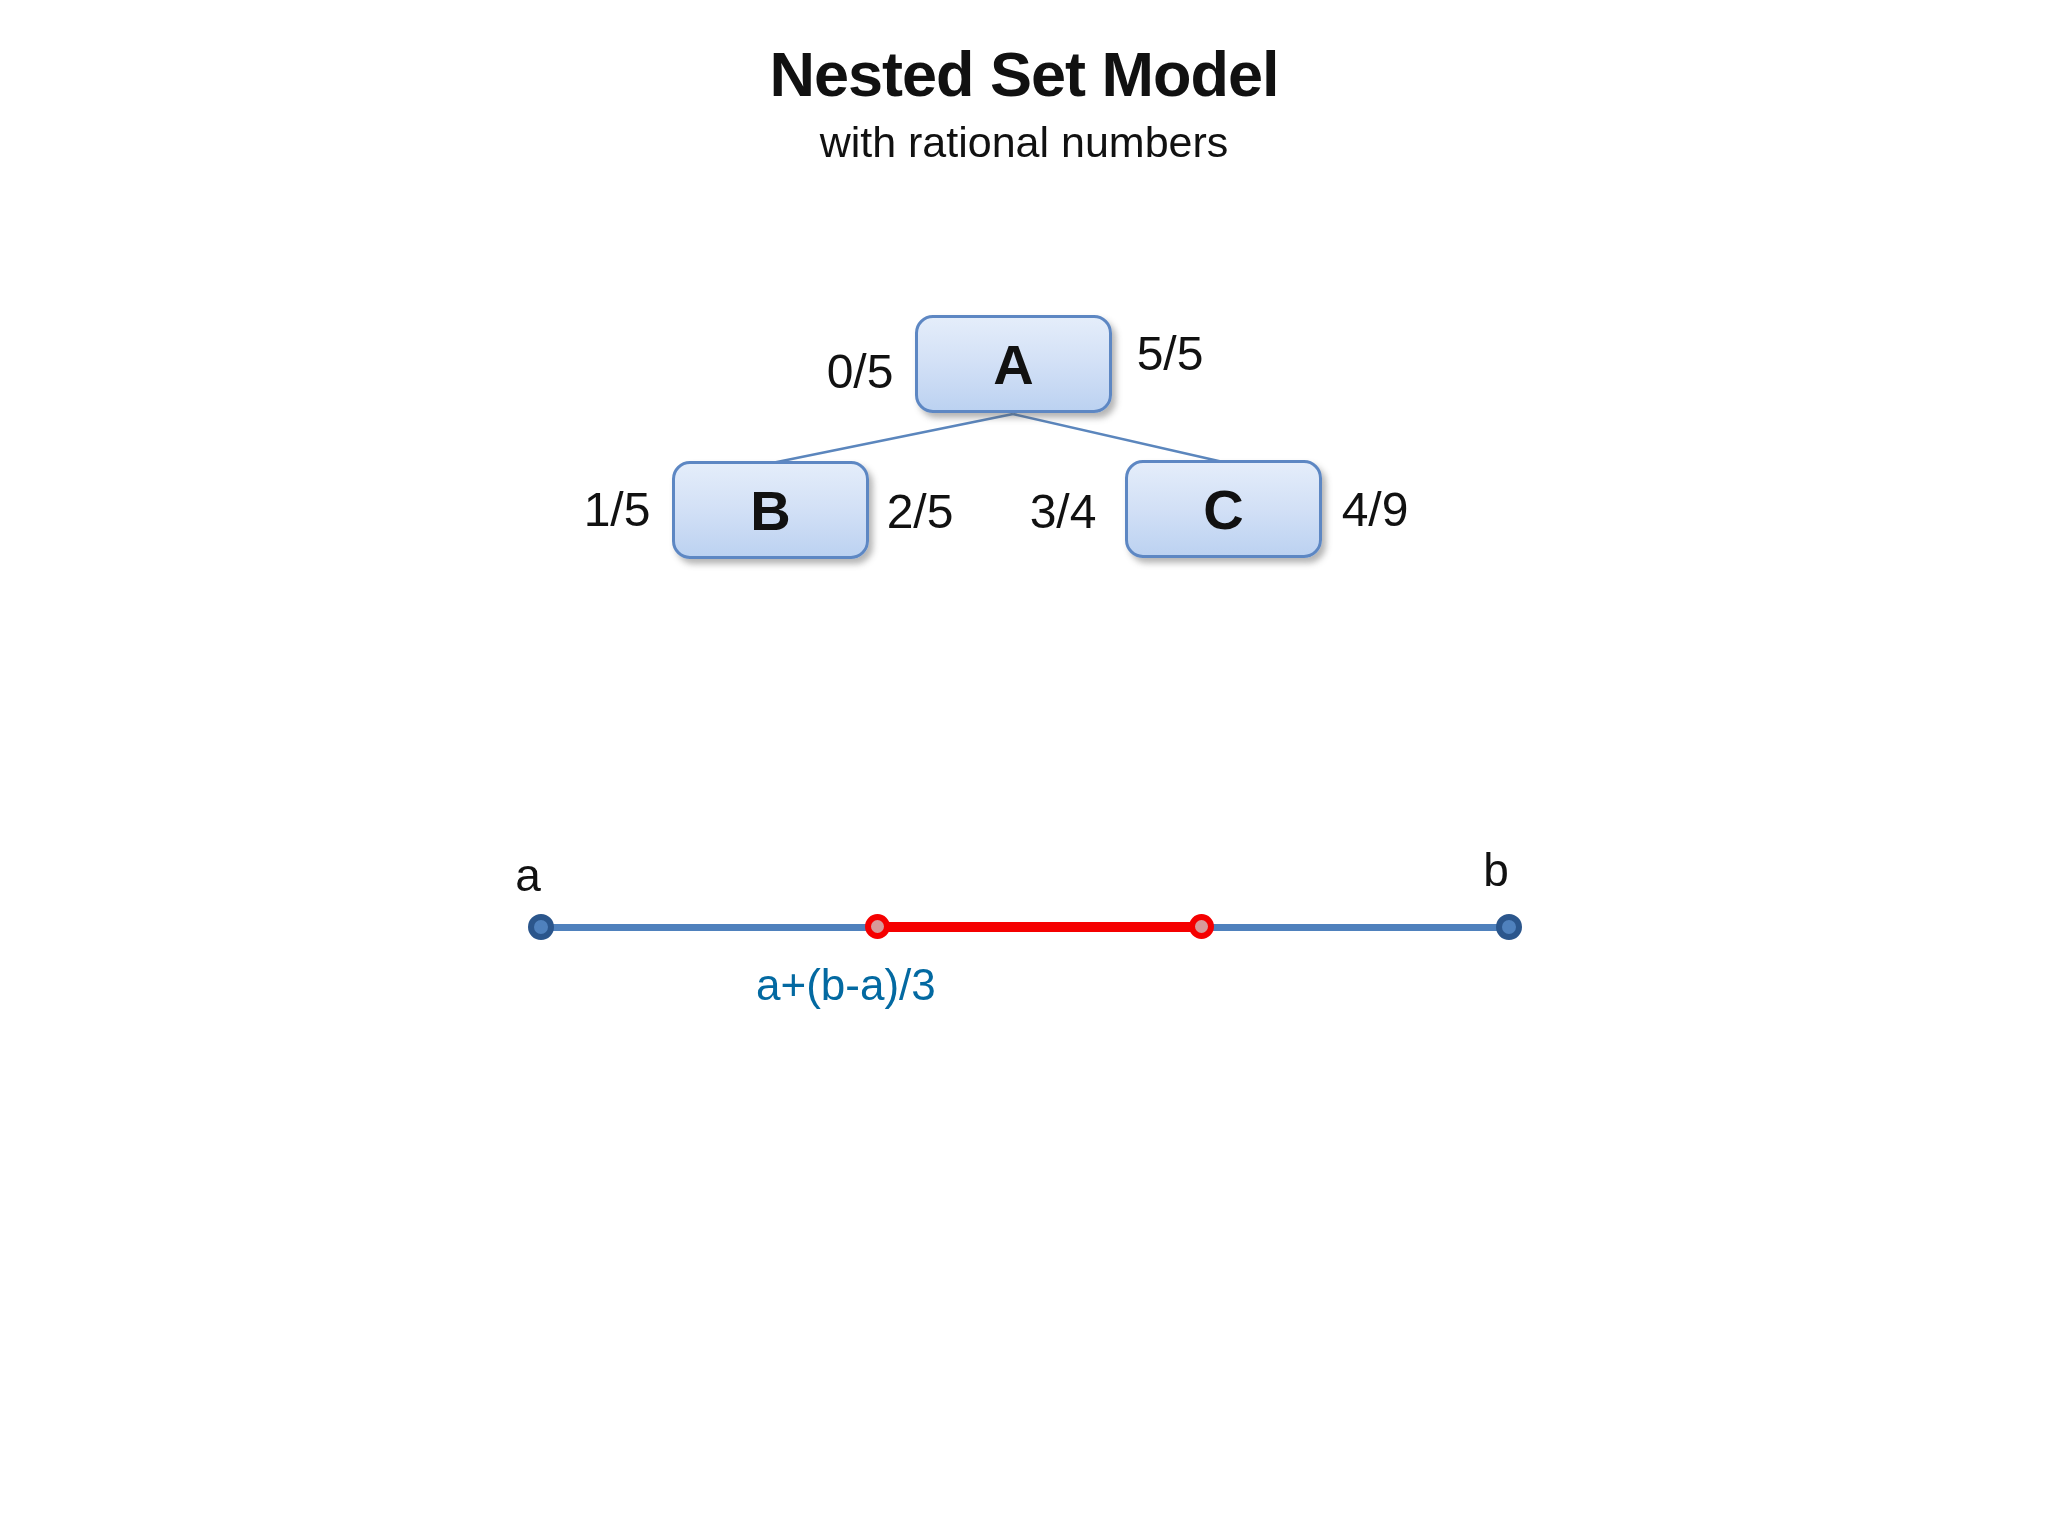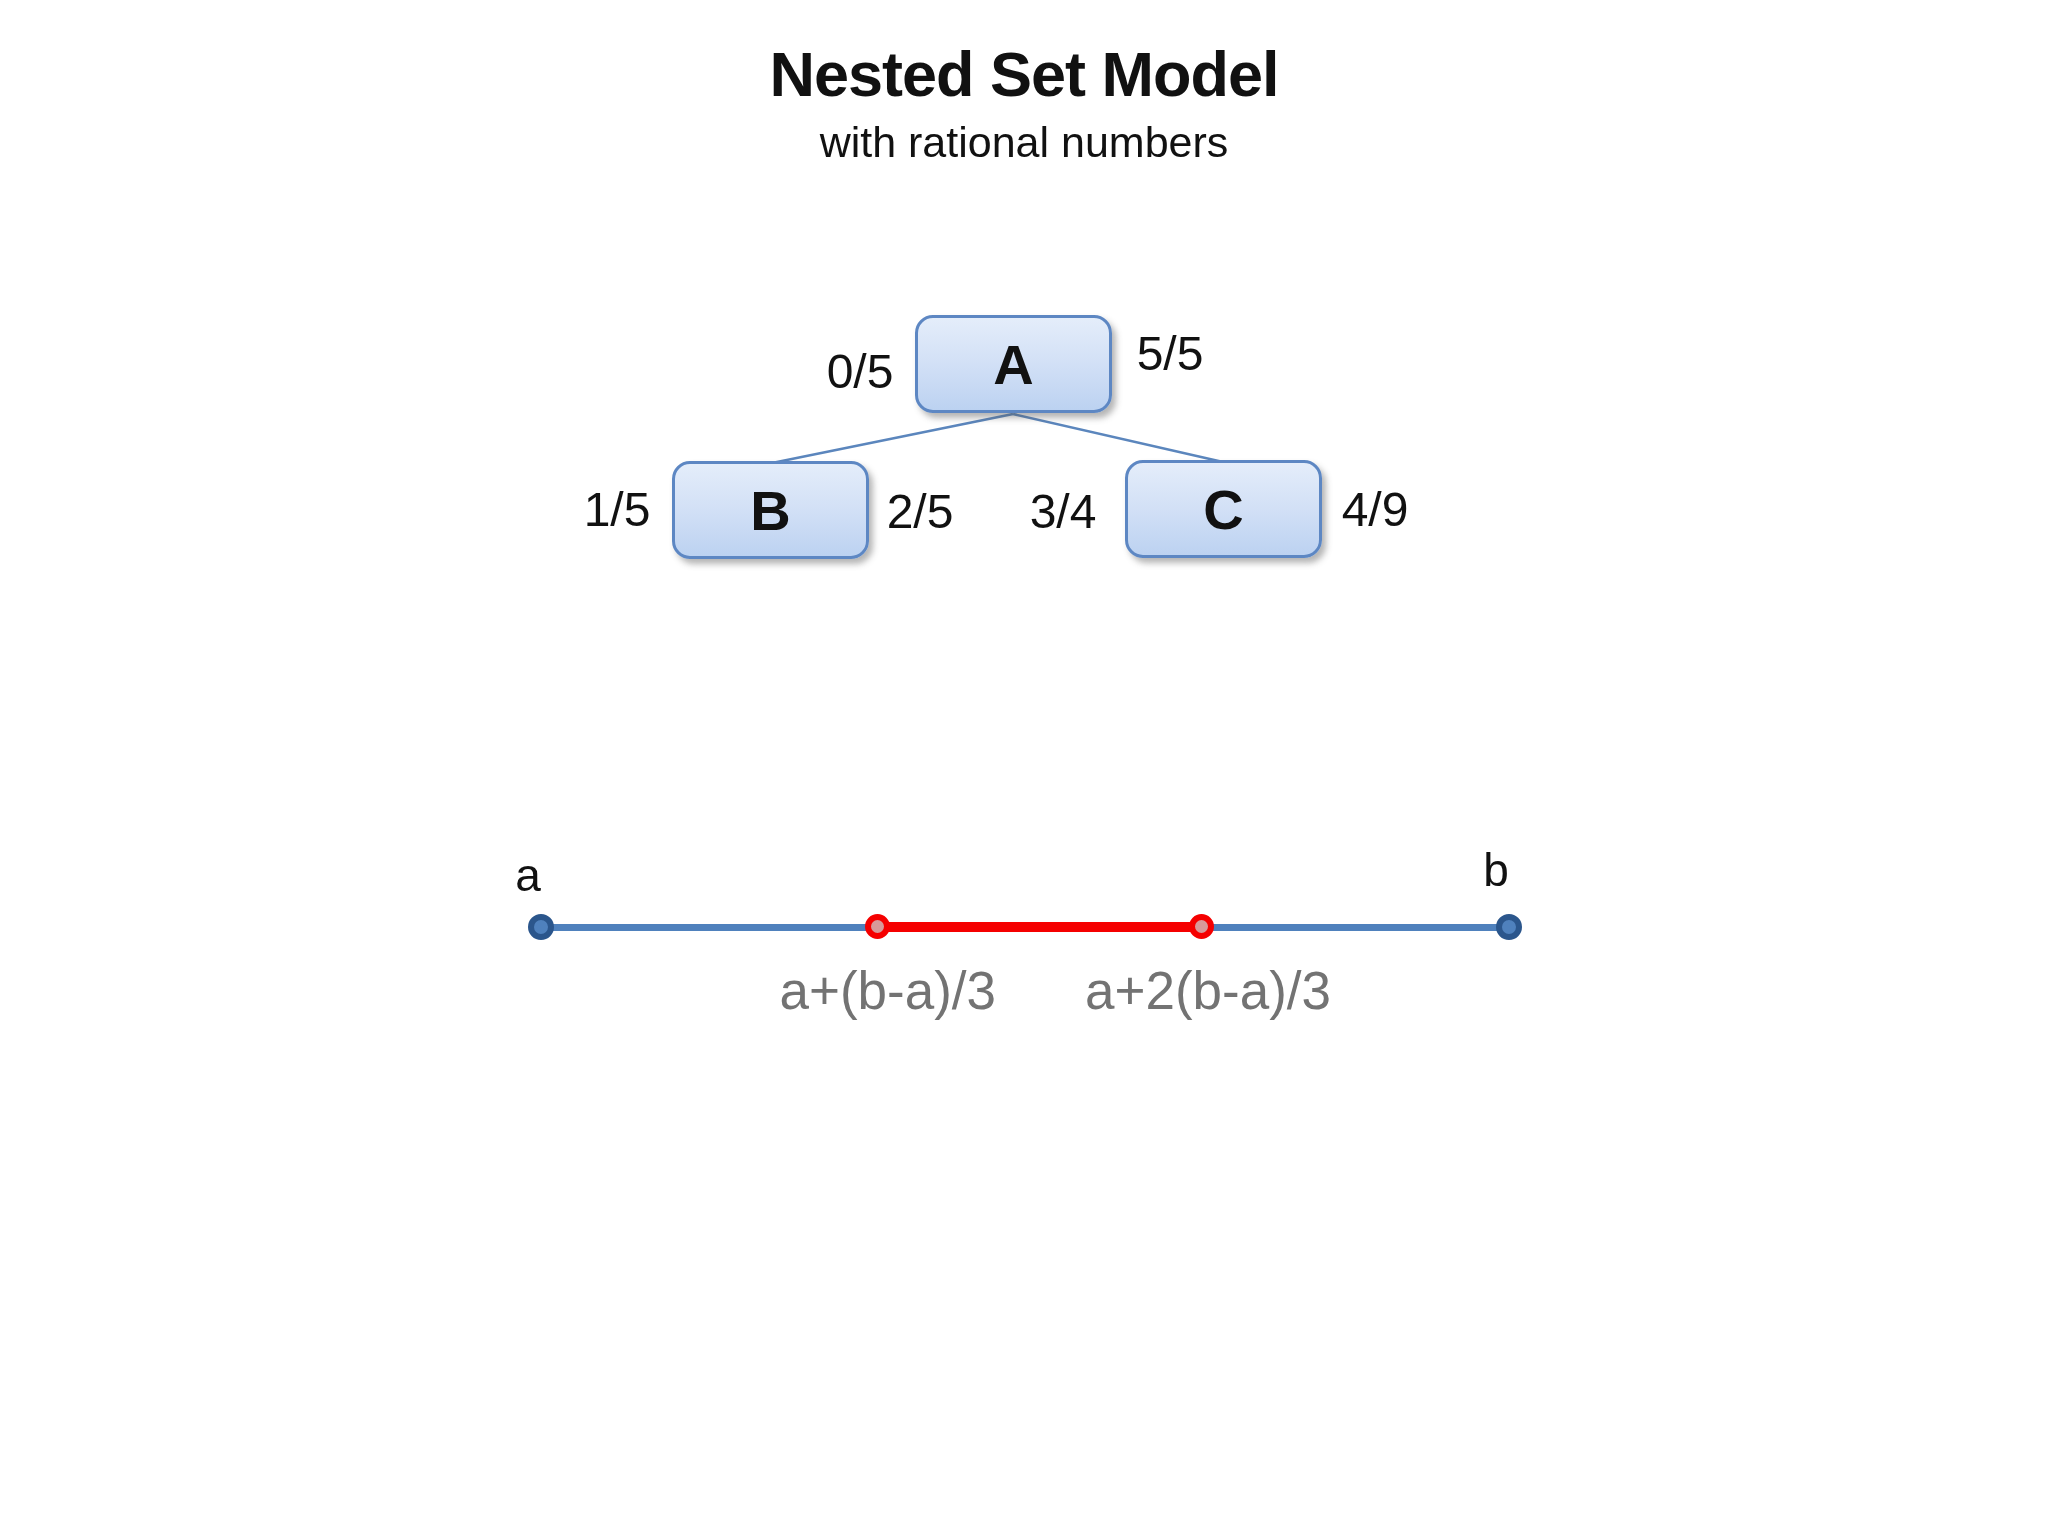--- a/index.html
+++ b/index.html
@@ -128,23 +128,23 @@
     width: 60px;
     text-align: center;
     font-size: 46px;
     color: #111111;
   }
   .nl-endlabel.a { left: 498px;  top: 848px; }
   .nl-endlabel.b { left: 1466px; top: 843px; }
 
   .nl-formula {
     position: absolute;
-    text-align: right;
-    font-size: 53px;
-    color: #737373;
+    text-align: left;
+    font-size: 44px;
+    color: #0369a1;
   }
   .nl-formula.f1 { left: 756px;  top: 960px; width: 240px; }
   .nl-formula.f2 { left: 1071px; top: 960px; width: 260px; }
 </style>
 </head>
 <body>
 
 <div class="slide">
 
   <div class="title">Nested Set Model</div>
@@ -177,15 +177,14 @@
 
   <div class="dot dot-blue left"></div>
   <div class="dot dot-blue right"></div>
   <div class="dot dot-red p1"></div>
   <div class="dot dot-red p2"></div>
 
   <div class="nl-endlabel a">a</div>
   <div class="nl-endlabel b">b</div>
 
   <div class="nl-formula f1">a+(b-a)/3</div>
-  <div class="nl-formula f2">a+2(b-a)/3</div>
 
 </div>
 
 </body></html>

